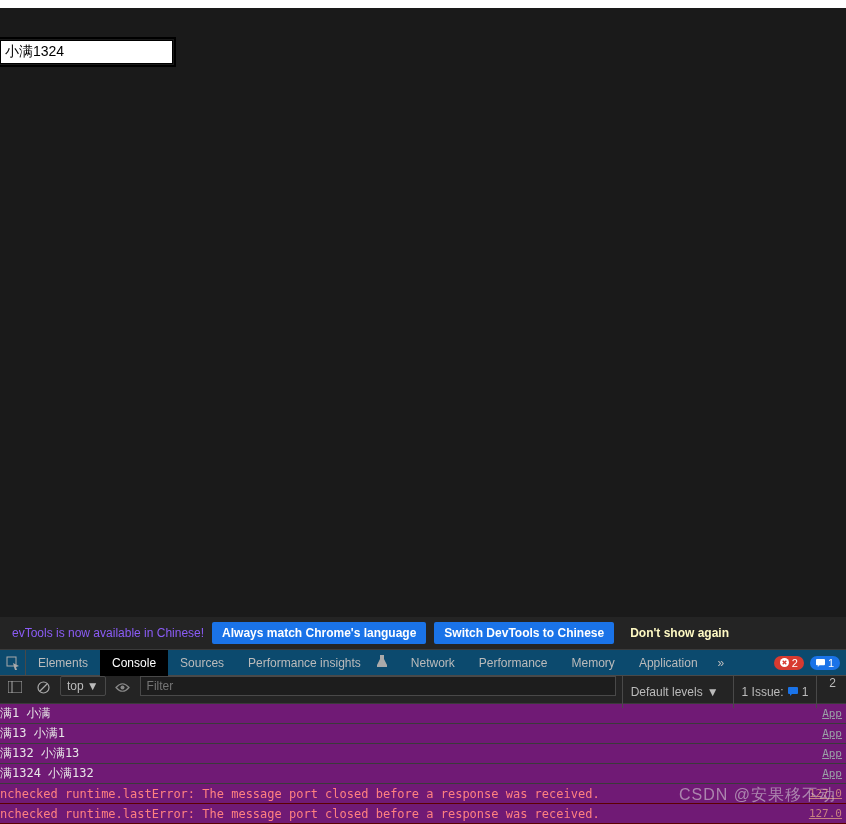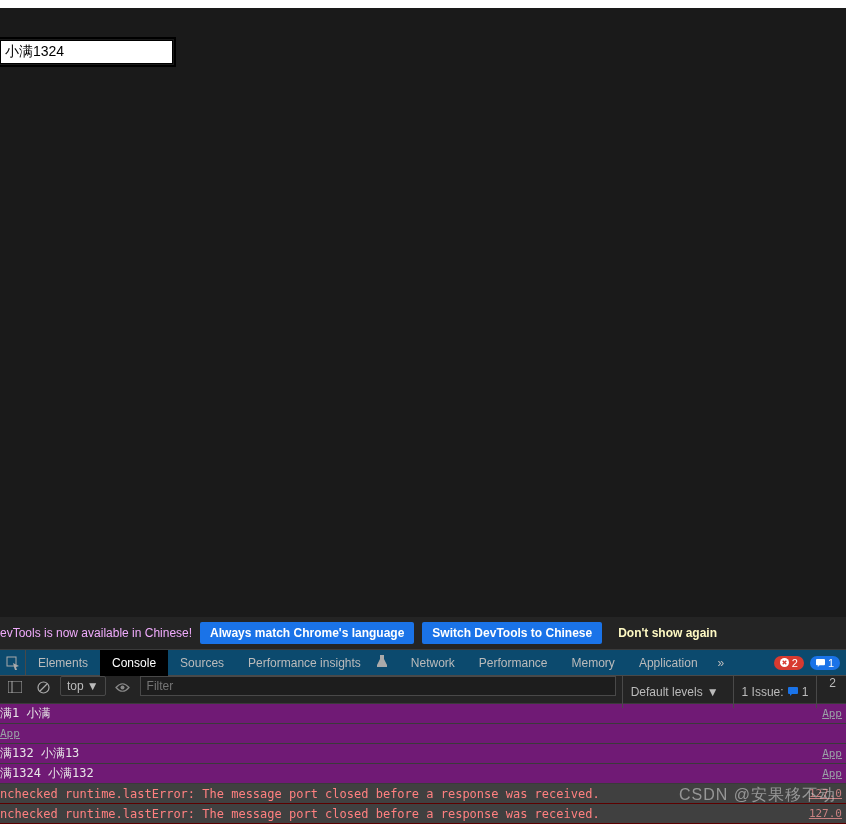--- a/index.html
+++ b/index.html
@@ -42,21 +42,21 @@
   color: #ccc;
 }
 .lang-bar {
   display: flex;
   align-items: center;
   padding: 5px 8px 5px 0;
   gap: 8px;
   background: #242424;
   border-bottom: 1px solid #3a3a3a;
 }
-.lang-text { color: #f0abfc; font-size: 12px; }
+.lang-text { color: #8b5cf6; font-size: 12px; padding-left: 12px; }
 .btn-blue {
   background: #1a73e8;
   color: #fff;
   border: none;
   padding: 4px 10px;
   font-size: 12px;
   border-radius: 2px;
   font-weight: 600;
   cursor: pointer;
 }
@@ -180,21 +180,21 @@
   color: #e8e8e8;
 }
 .log-msg { flex: 1; }
 .log-src {
   color: #9aa0a6;
   text-decoration: underline;
   padding-right: 4px;
   font-size: 11px;
 }
 .log-err {
-  background: #404040;
+  background: #701a75;
   color: #ff8080;
   border-bottom: 1px solid #5c0000;
   gap: 28px;
 }
 .log-err .log-src { color: #c78080; }
 .watermark {
   position: absolute;
   bottom: 18px;
   right: 10px;
   color: rgba(220,220,220,0.55);
@@ -307,20 +307,21 @@
     </div>
     <div style="padding:0 6px;color:#bbb">2</div>
   </div>
 
   <div class="log-rows">
     <div class="log-row">
       <span class="log-msg">满1 小满</span>
       <span class="log-src">App</span>
     </div>
     <div class="log-row">
+      <span class="log-msg">满13 小满1</span>
       <span class="log-src">App</span>
     </div>
     <div class="log-row">
       <span class="log-msg">满132 小满13</span>
       <span class="log-src">App</span>
     </div>
     <div class="log-row">
       <span class="log-msg">满1324 小满132</span>
       <span class="log-src">App</span>
     </div>

